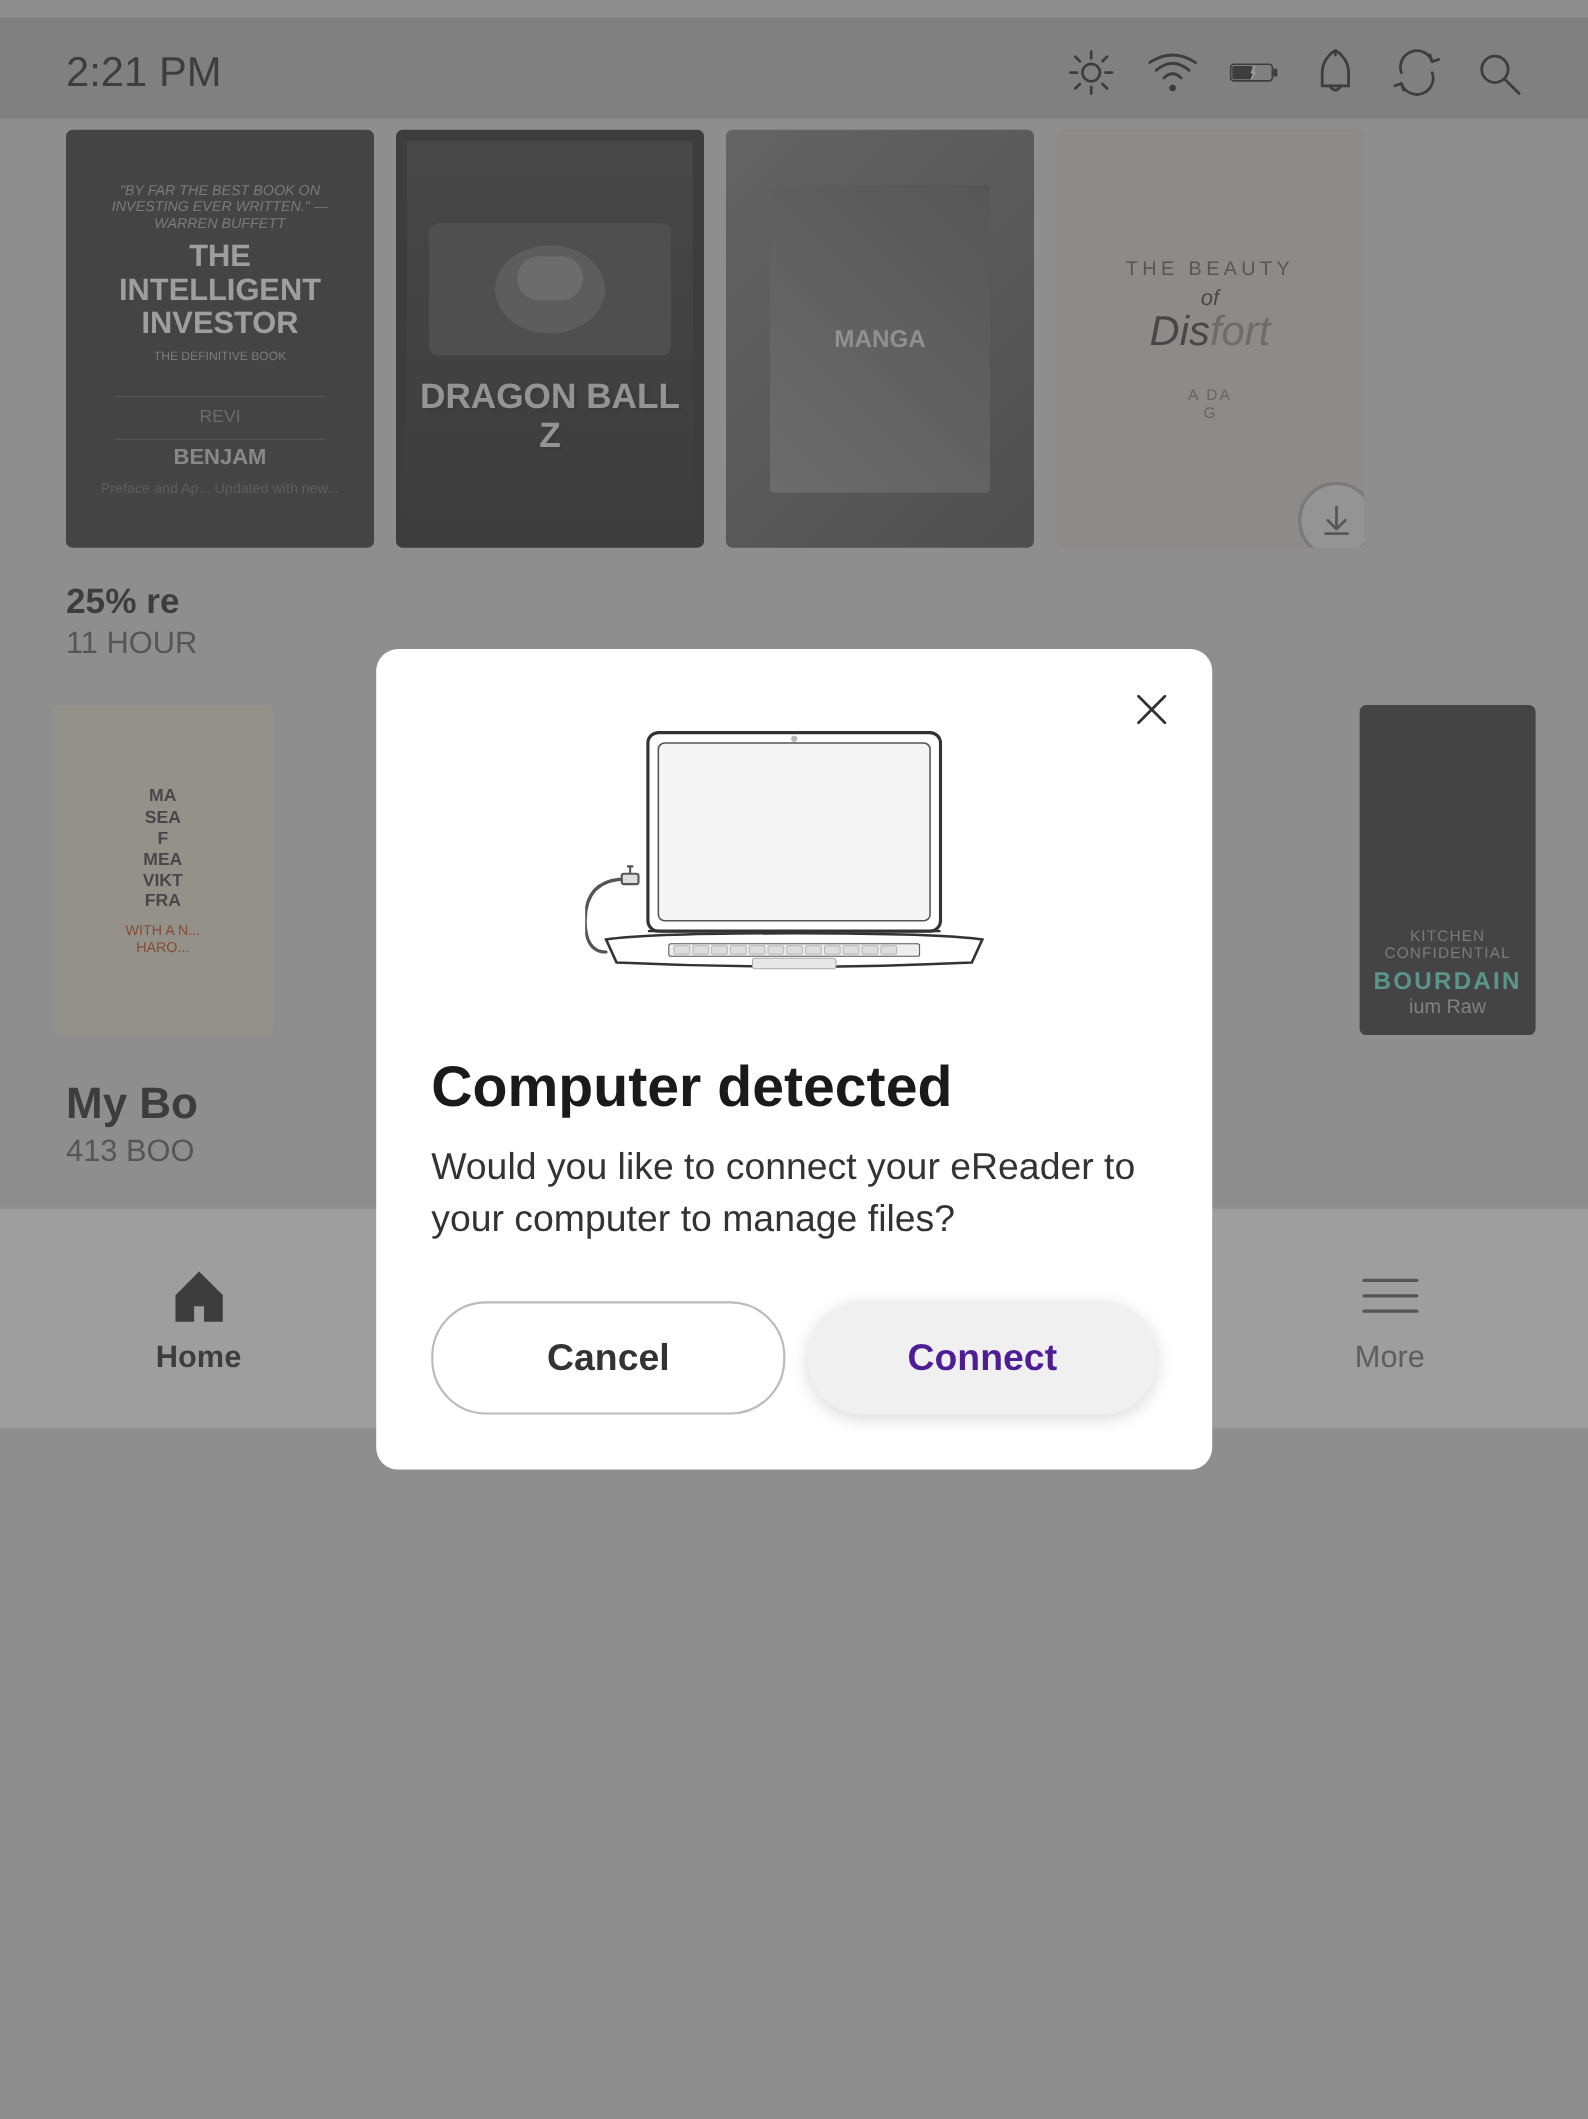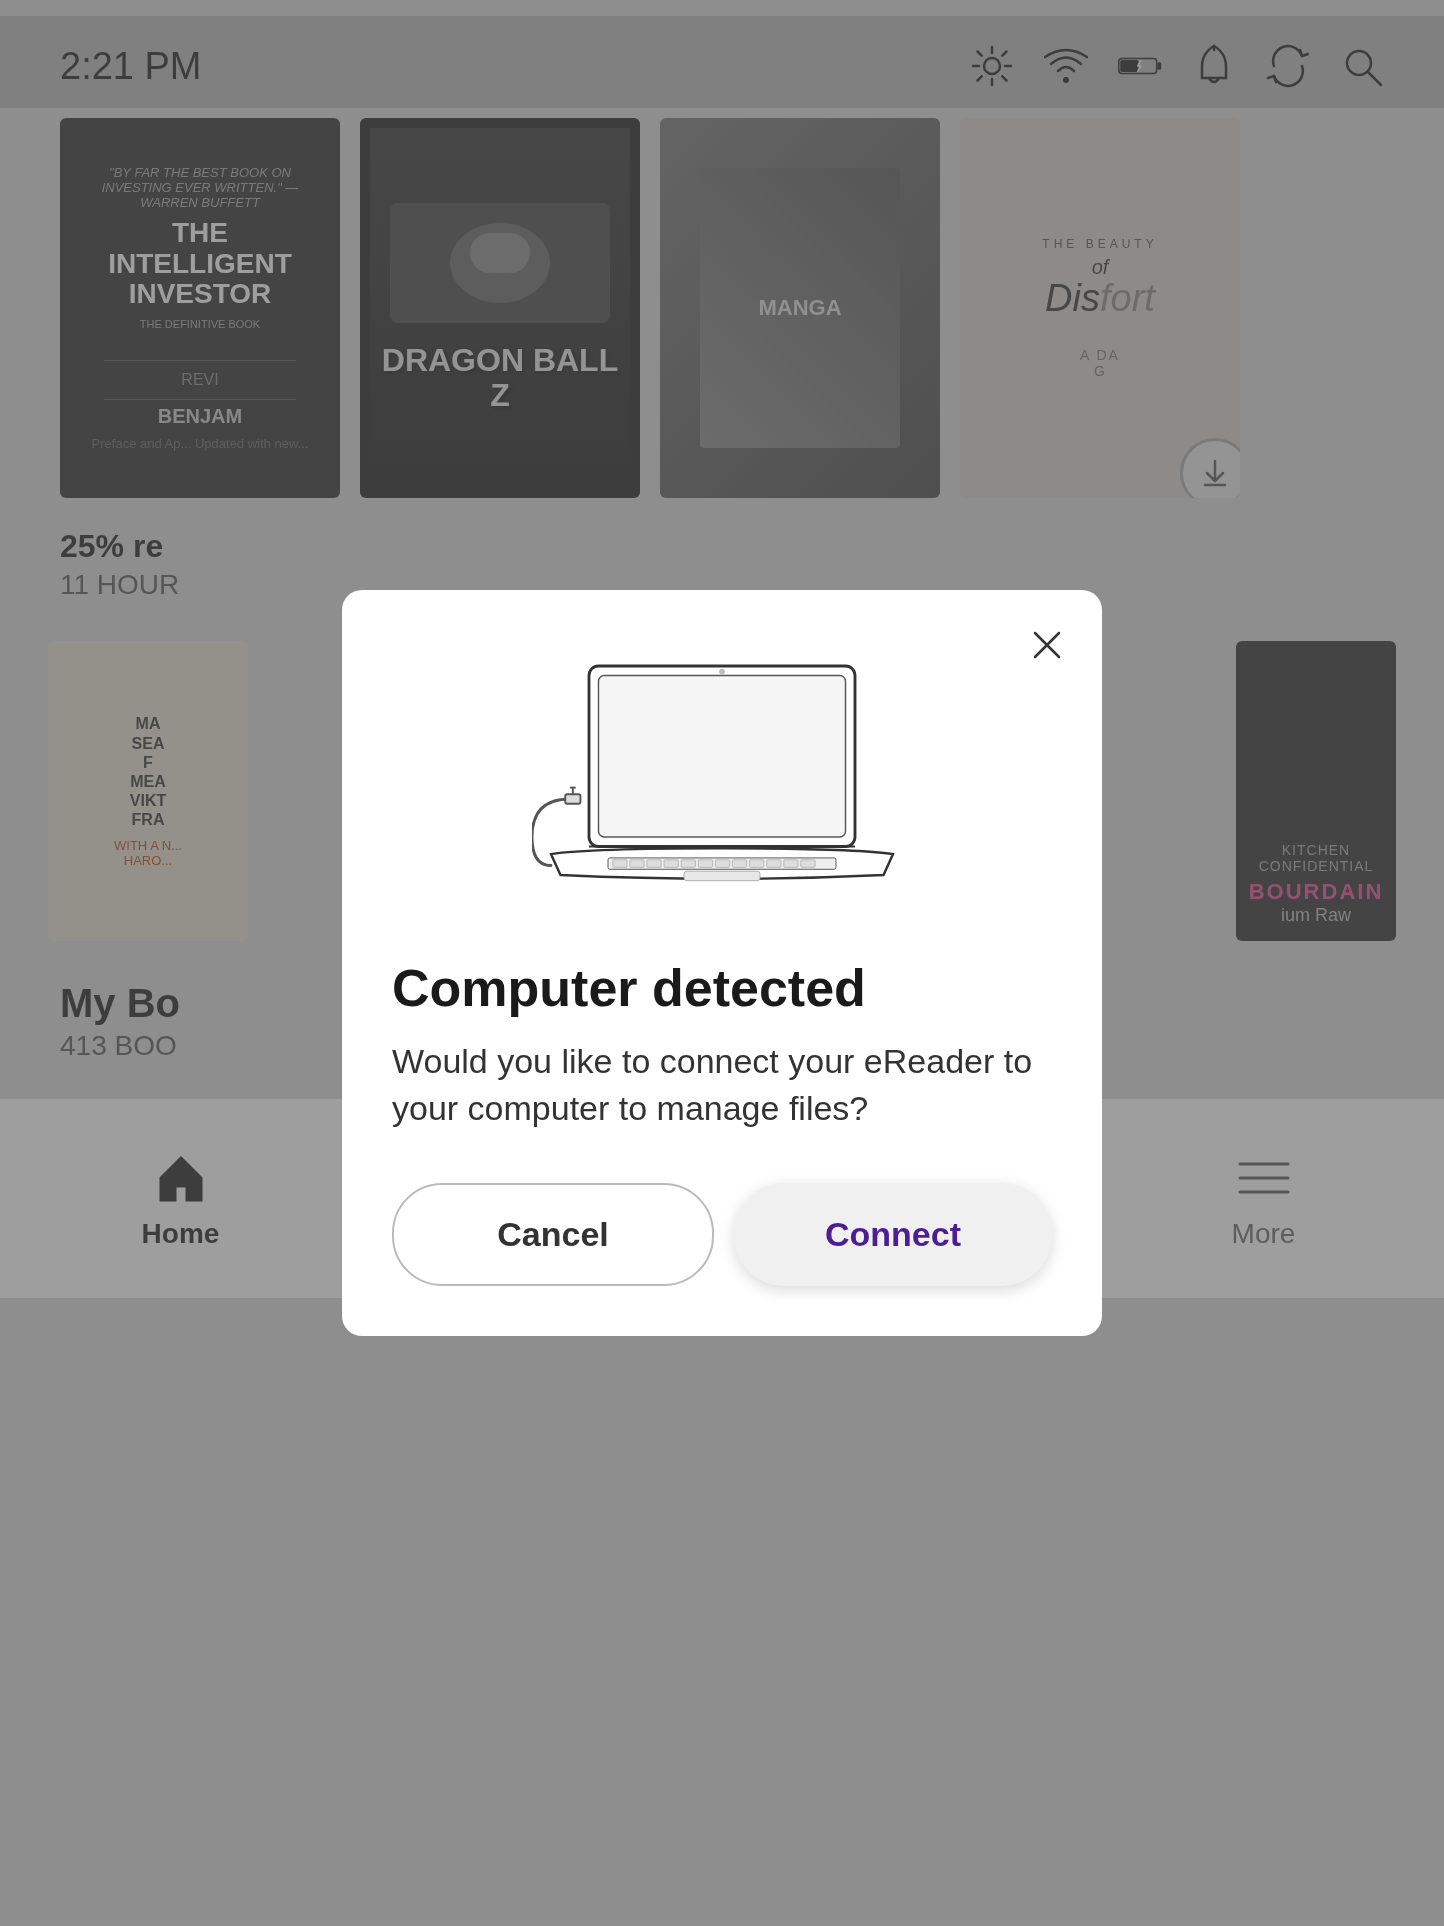--- a/index.html
+++ b/index.html
@@ -127,21 +127,21 @@
     .book-4 {
       background: #d8d0c8;
       display: flex;
       flex-direction: column;
       align-items: center;
       justify-content: center;
       padding: 20px;
       position: relative;
     }
     .book-4-subtitle {
-      font-size: 12px;
+      font-size: 18px;
       letter-spacing: 4px;
       color: #555;
       text-align: center;
       margin-bottom: 5px;
       text-transform: uppercase;
     }
     .book-4-of {
       font-size: 20px;
       color: #333;
       text-align: center;
@@ -218,21 +218,21 @@
       display: flex;
       flex-direction: column;
       align-items: center;
       justify-content: flex-end;
       padding: 15px;
       margin-left: auto;
     }
     .bourdain-name {
       font-size: 22px;
       font-weight: 800;
-      color: #ec4899;
+      color: #5eead4;
       text-align: center;
       letter-spacing: 2px;
     }
     .bourdain-title {
       font-size: 18px;
       color: #bbb;
       text-align: center;
     }
 
     

